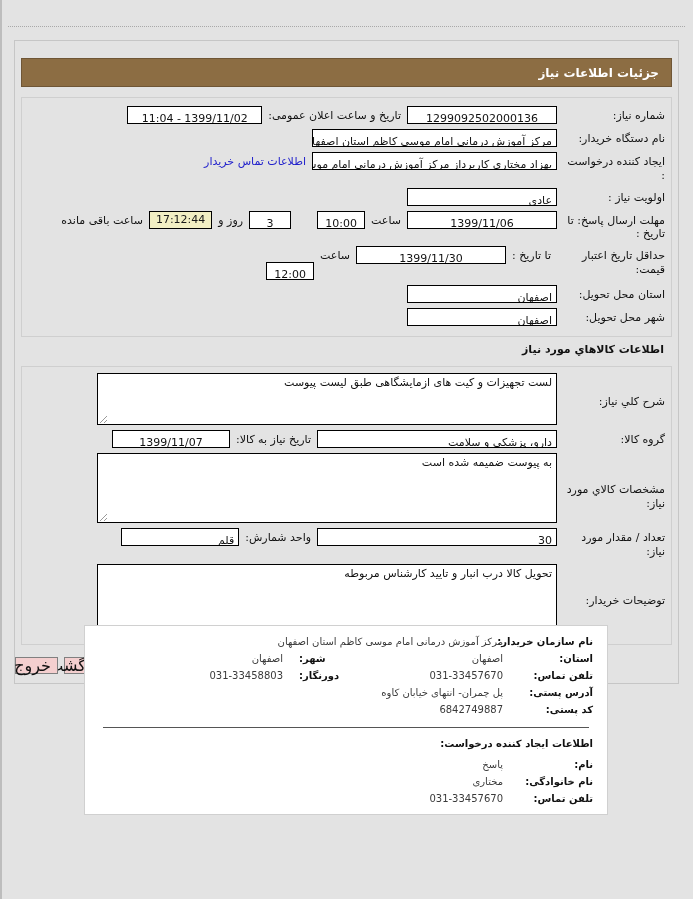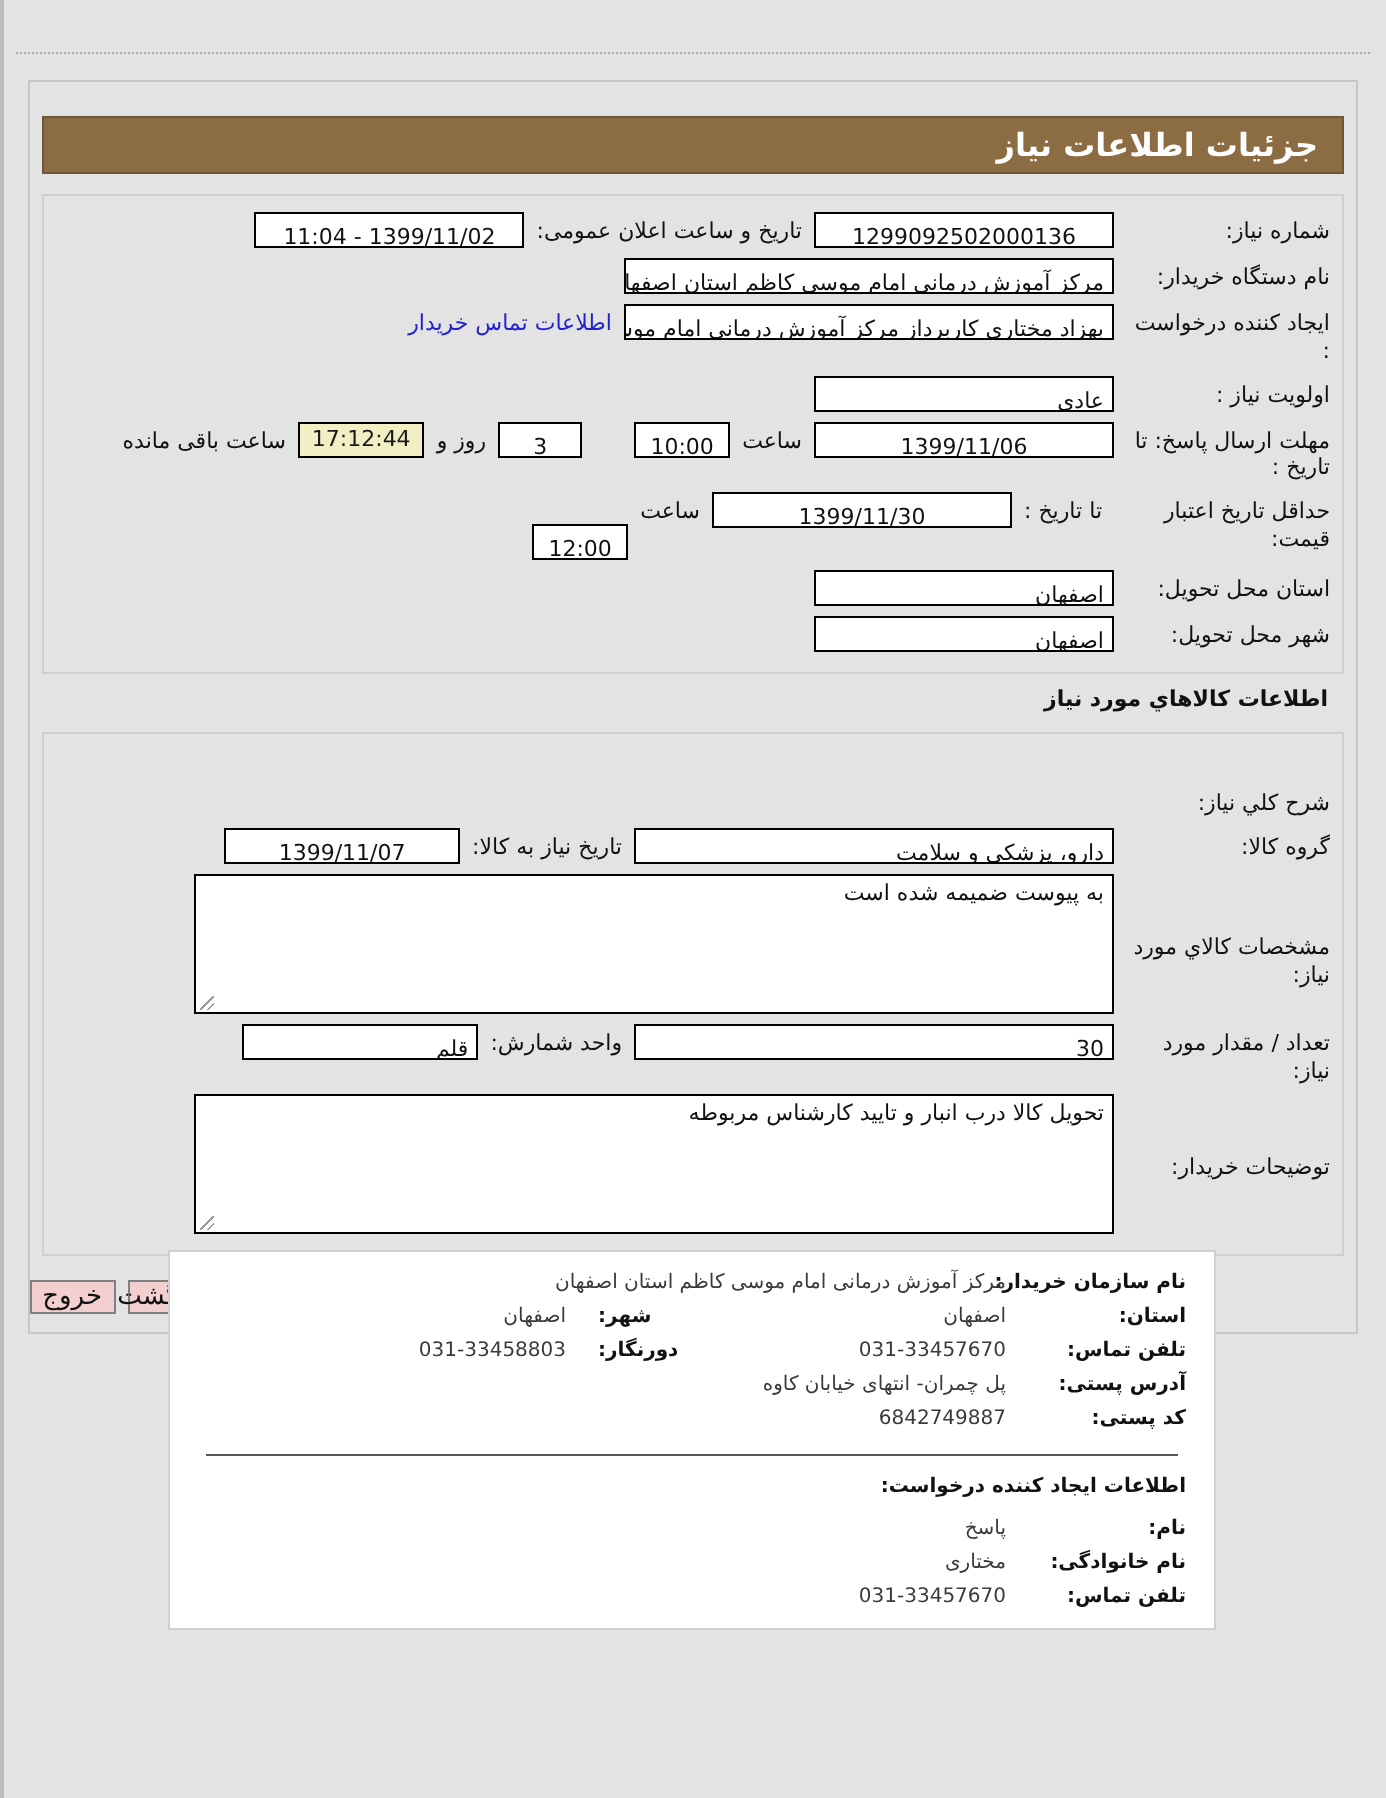--- a/index.html
+++ b/index.html
@@ -44,21 +44,21 @@
     background: #e3e3e3;
     border: 1px solid #c6c6c6;
     z-index: 2;
   }
   .bar {
     height: 29px;
     margin: 17px 6px 0 6px;
     background: #8c6d43;
     border: 1px solid #6f5636;
     color: #ffffff;
-    font-size: 16px;
+    font-size: 12px;
     font-weight: bold;
     display: flex;
     align-items: center;
     padding: 0 12px;
   }
   .panel {
     margin: 10px 6px 6px 6px;
     border: 1px solid #cfcfcf;
     background: transparent;
     padding: 8px 6px 10px 6px;
@@ -149,21 +149,21 @@
   }
   
   .btnrow {
     display: flex;
     justify-content: flex-start;
     gap: 6px;
     padding: 6px 0 9px 0;
     margin-right: 140px;
   }
   .btn {
-    font-size: 13px;
+    font-size: 16px;
     border: 1px solid #808080;
     height: 17px;
     line-height: 15px;
     padding: 0 6px;
     text-align: right;
     color: #111;
     cursor: pointer;
     white-space: nowrap;
   }
   .btn.green { background: #e4f2e2; }
@@ -328,20 +328,21 @@
       </div>
 
     </div>
 
     <div class="sectitle">اطلاعات کالاهاي مورد نیاز</div>
 
     <div class="panel" style="border-color:#cfcfcf;padding-top:6px;">
 
       <div class="row">
         <div class="lbl" style="padding-top:22px;">شرح کلي نیاز:</div>
+        <div class="ta" style="width:460px;height:52px;">لست تجهیزات و کیت های ازمایشگاهی طبق لیست پیوست</div>
       </div>
 
       <div class="row">
         <div class="lbl">گروه کالا:</div>
         <div class="fld" style="width:240px;">دارو، پزشکی و سلامت</div>
         <div class="midlbl">تاریخ نیاز به کالا:</div>
         <div class="fld center" style="width:118px;">1399/11/07</div>
       </div>
 
       <div class="row">

